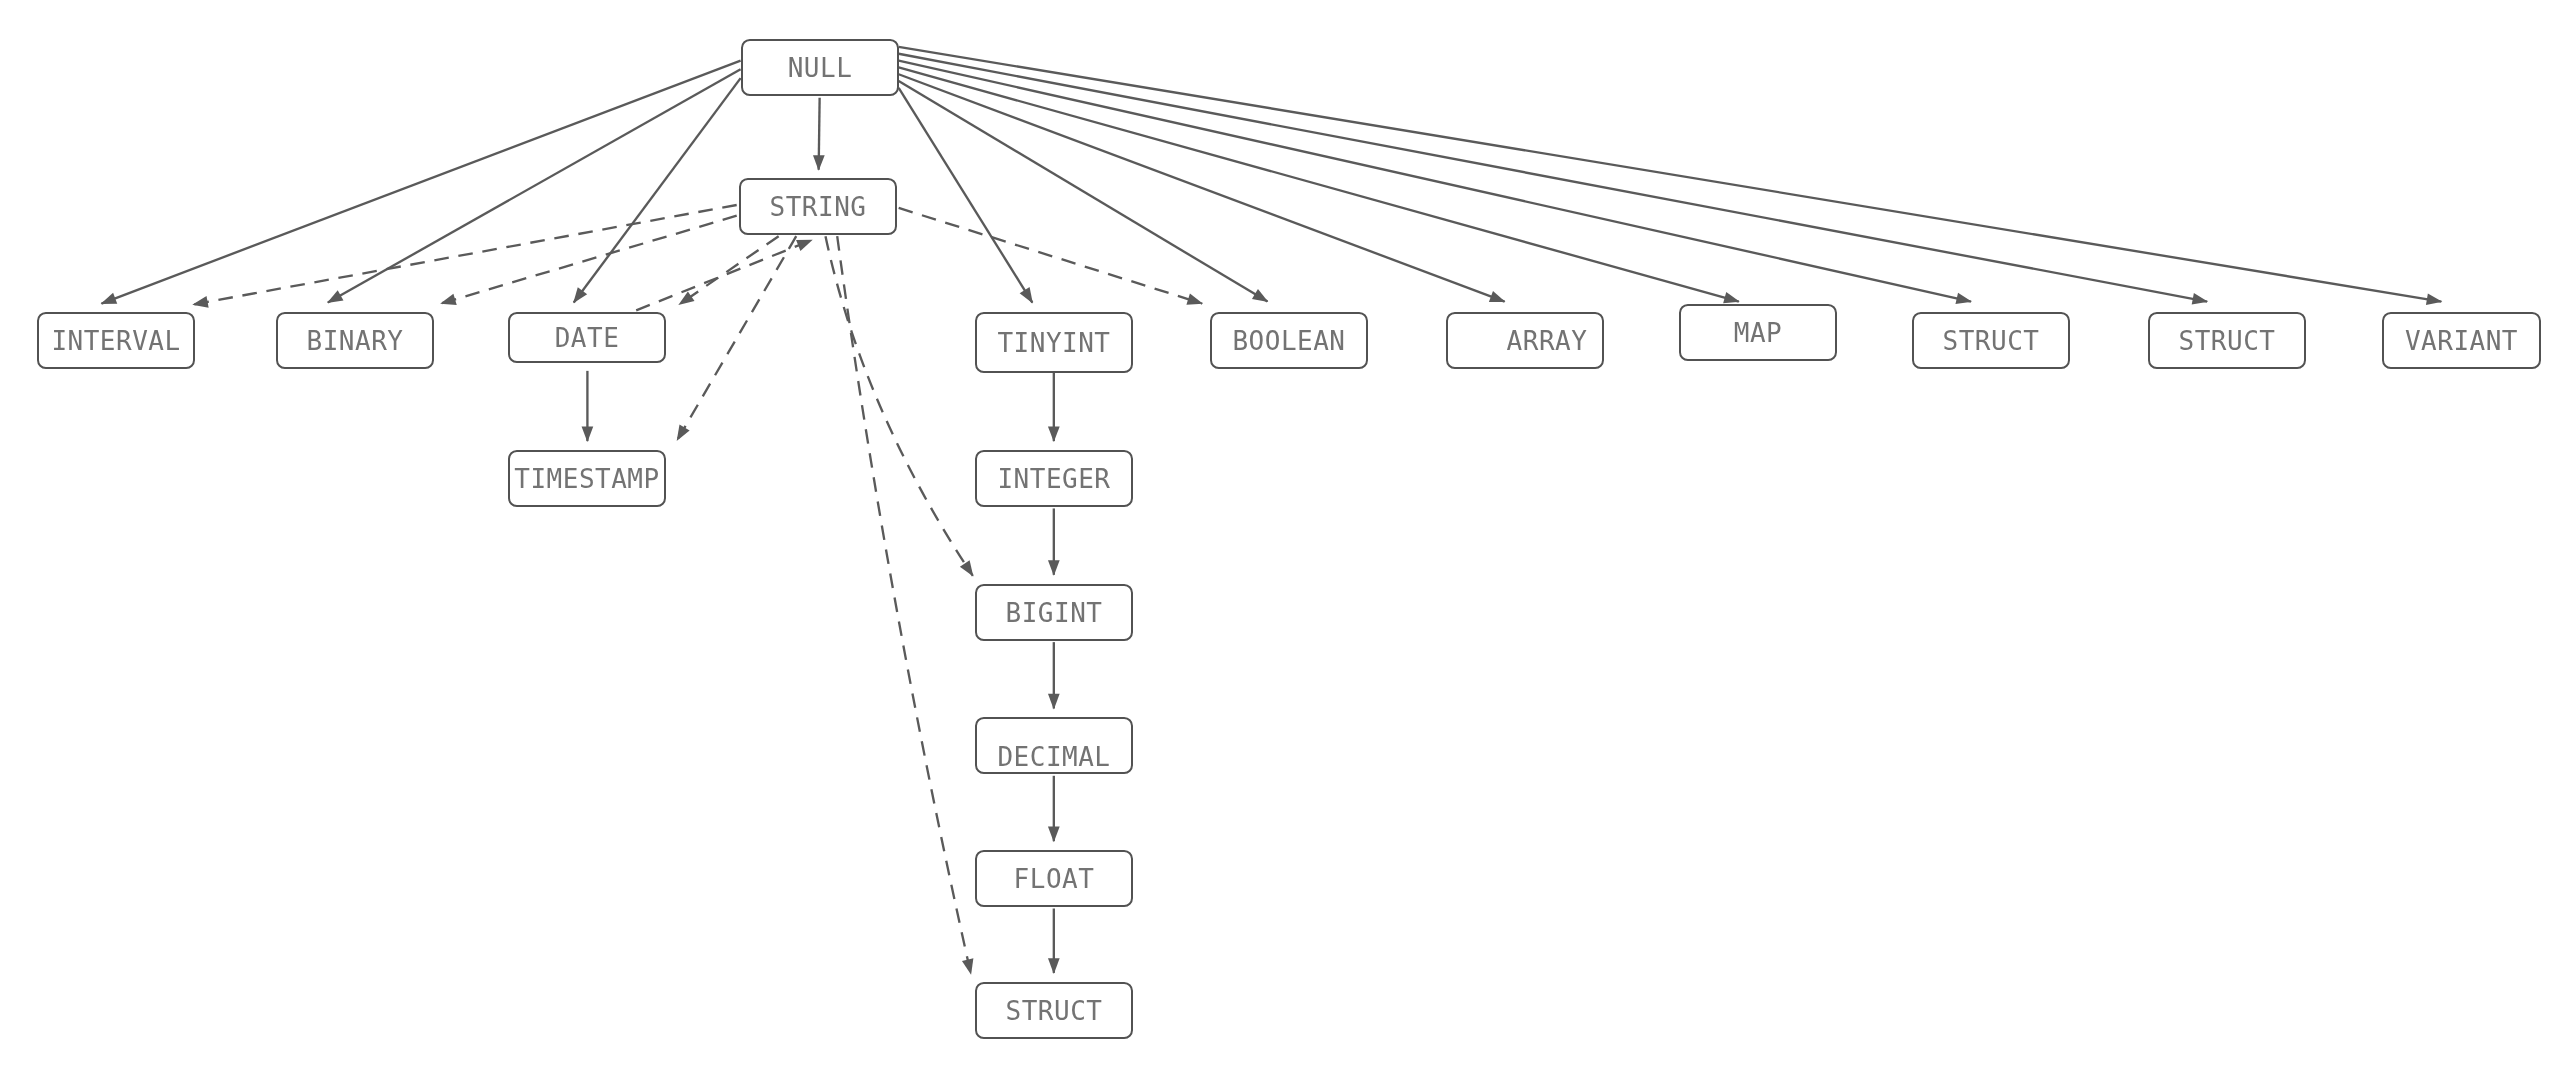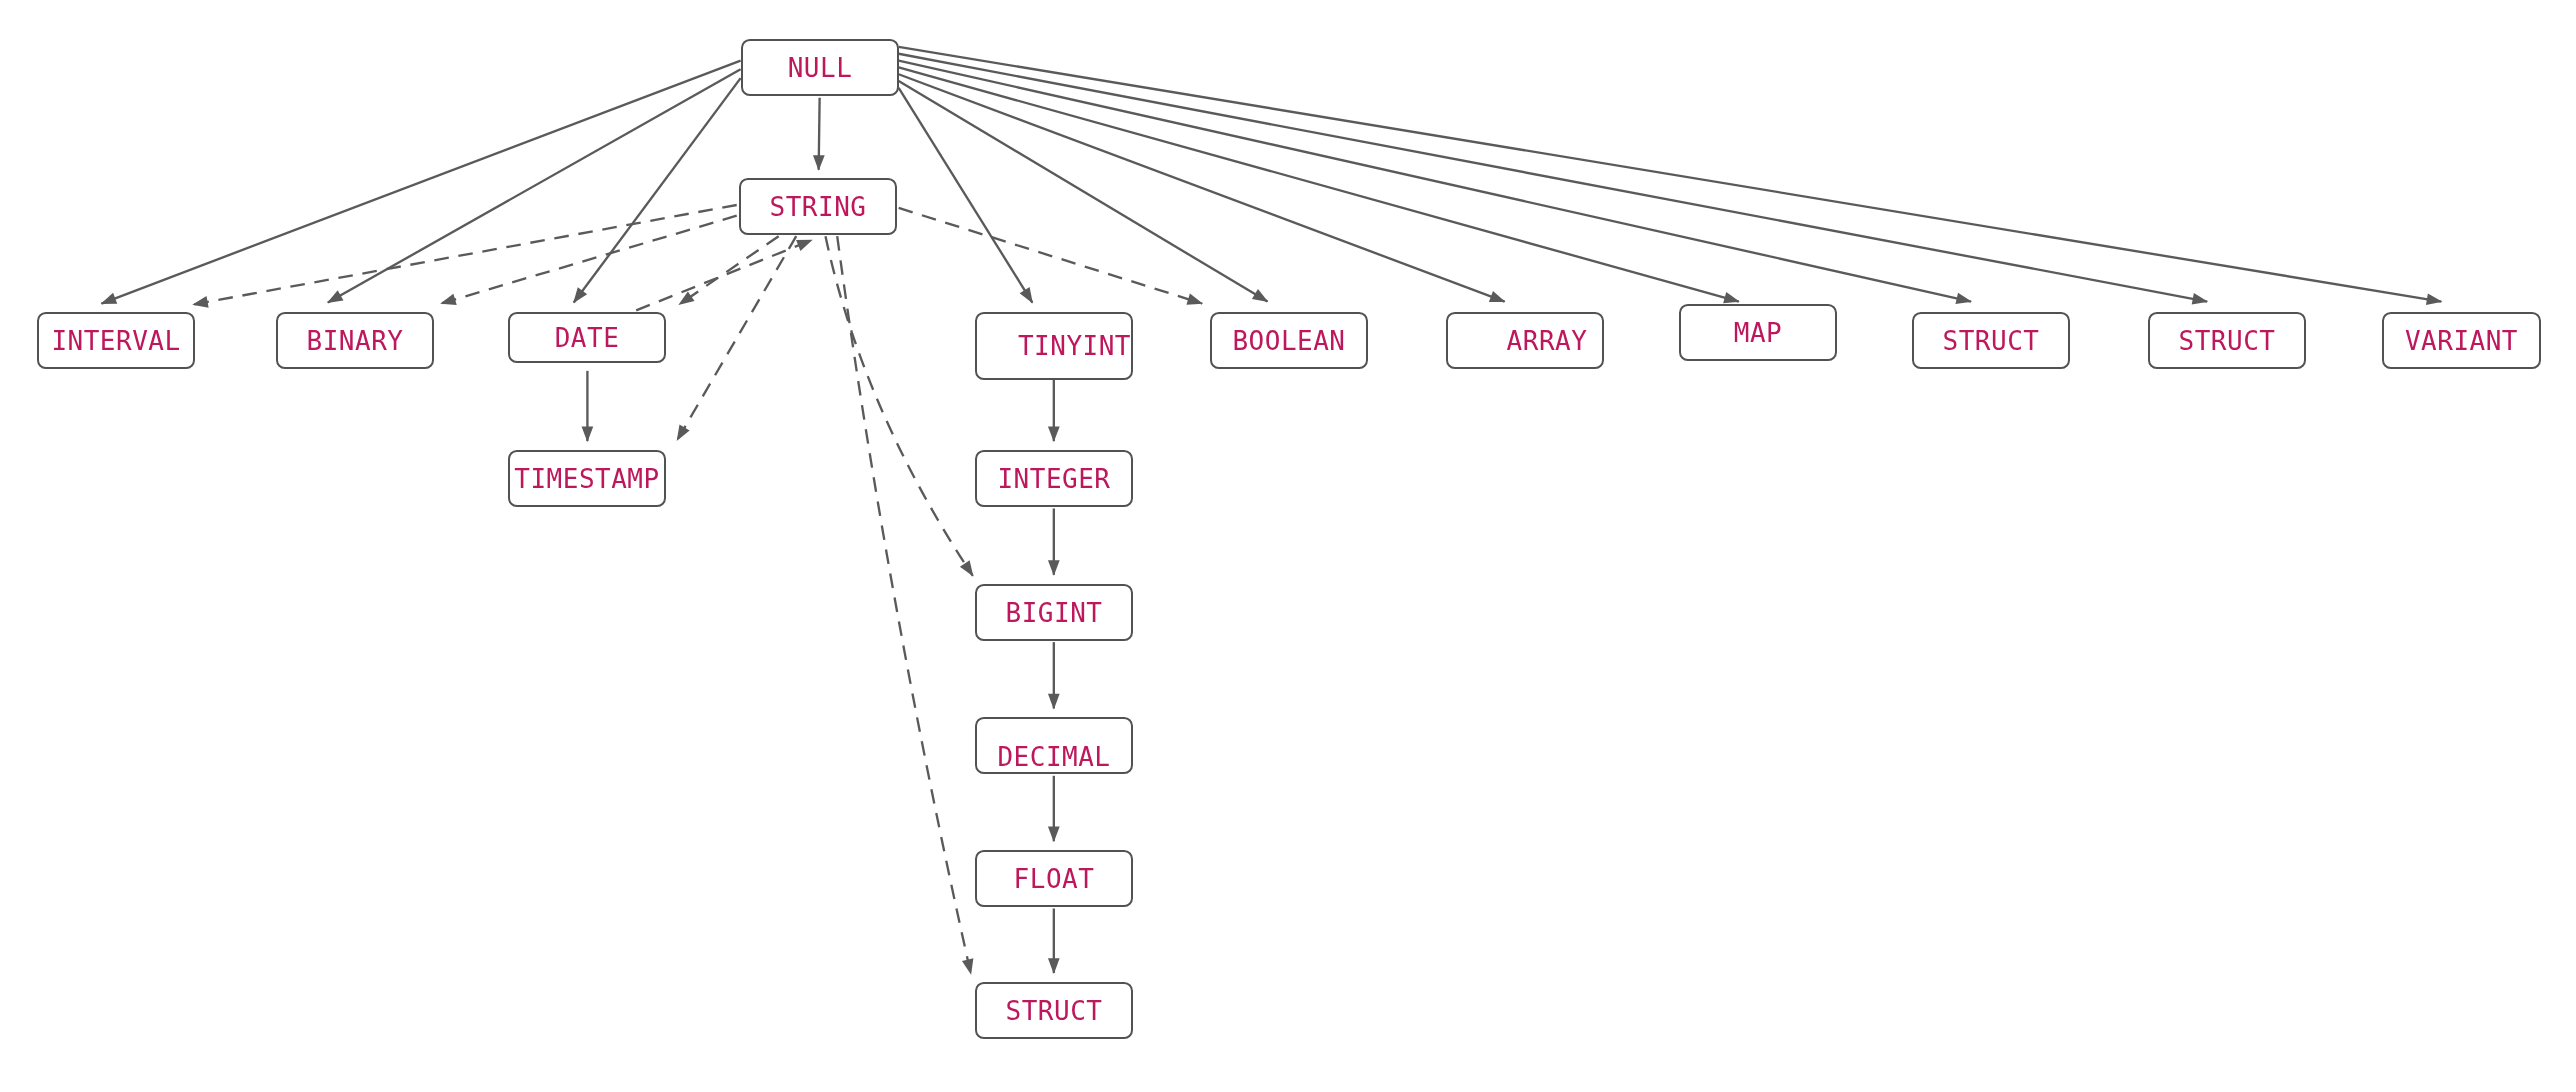--- a/index.html
+++ b/index.html
@@ -36,21 +36,21 @@
     background: #ffffff;
     border: 2.9px solid #525252;
     border-radius: 8.8px;
     display: flex;
     align-items: center;
     justify-content: center;
   }
   .node span {
     font-size: 26px;
     font-weight: 500;
-    color: #be185d;
+    color: #737373;
     letter-spacing: 0.5px;
     white-space: nowrap;
   }
 </style>
 </head>
 <body>
 
 <div id="canvas">
   <svg id="edges" viewBox="0 0 2640 1120" xmlns="http://www.w3.org/2000/svg">
     <defs>
@@ -95,21 +95,21 @@
       </div>
       <div class="node" style="left: 37px; top: 312px; width: 158px; height: 57px;">
         <span>INTERVAL</span>
       </div>
       <div class="node" style="left: 276px; top: 312px; width: 158px; height: 57px;">
         <span>BINARY</span>
       </div>
       <div class="node" style="left: 508px; top: 312px; width: 158px; height: 51px;">
         <span>DATE</span>
       </div>
-      <div class="node" style="left: 975px; top: 312px; width: 158px; height: 68px; justify-content: flex-end;">
+      <div class="node" style="left: 975px; top: 312px; width: 158px; height: 61px;">
         <span>TINYINT</span>
       </div>
       <div class="node" style="left: 1210px; top: 312px; width: 158px; height: 57px;">
         <span>BOOLEAN</span>
       </div>
       <div class="node" style="left: 1446px; top: 312px; width: 158px; height: 57px; padding-left: 44px;">
         <span>ARRAY</span>
       </div>
       <div class="node" style="left: 1679px; top: 304px; width: 158px; height: 57px;">
         <span>MAP</span>

